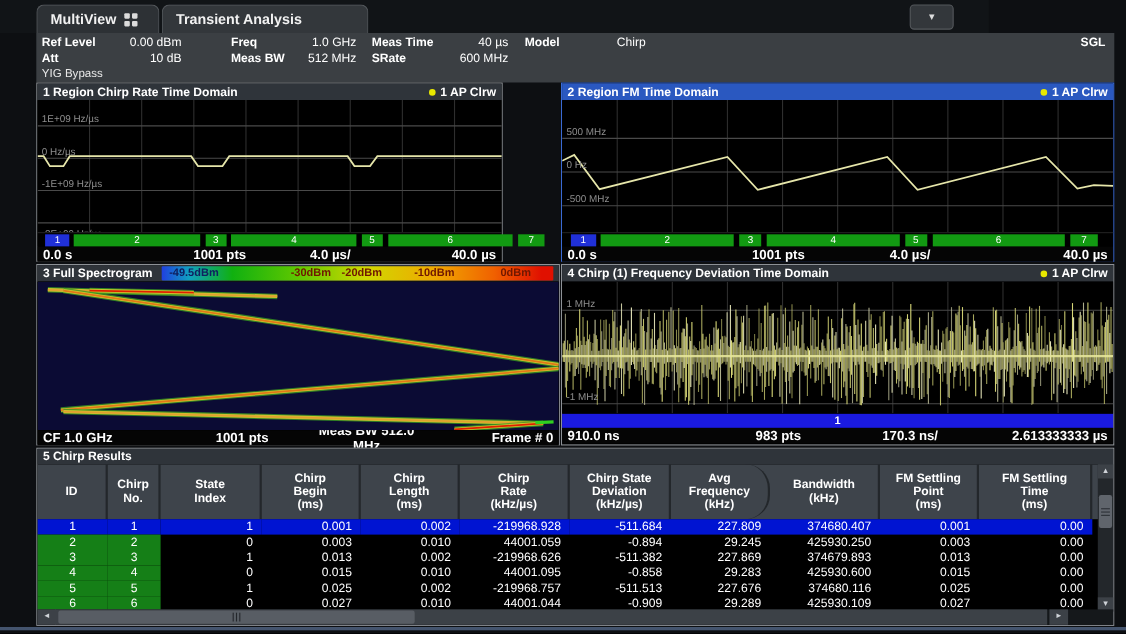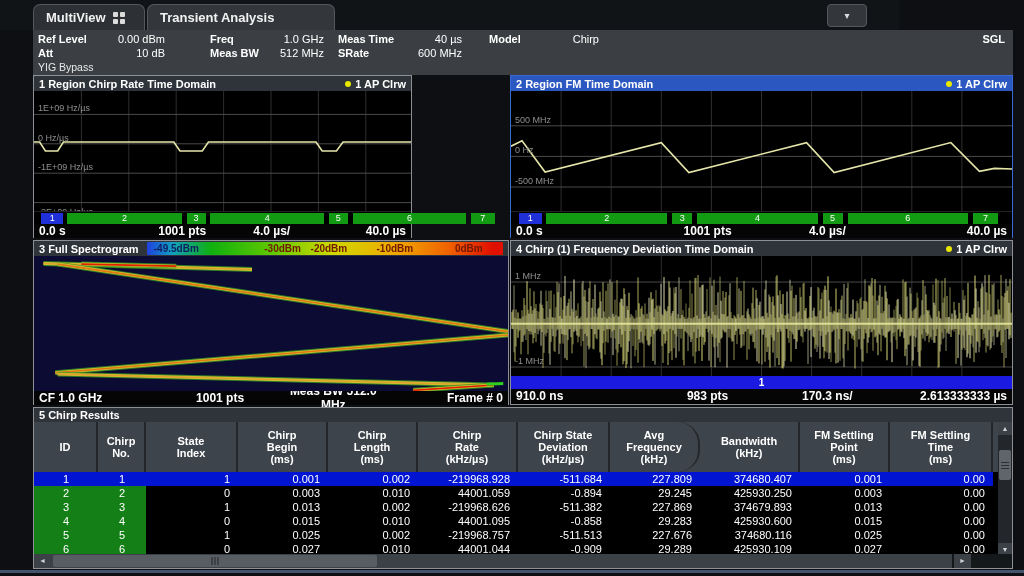--- a/index.html
+++ b/index.html
@@ -26,21 +26,21 @@
     color:#ddd; font-size:10px; text-align:center; line-height:21px;
   }
   
   .toolbar { position:absolute; left:33px; top:30px; width:980px; height:45px; background:#3b3f43; font-size:11px; }
   .tcol { position:absolute; top:3px; display:flex; flex-direction:column; gap:1px; }
   .trow { display:flex; justify-content:space-between; gap:10px; line-height:13px; }
   .trow b { font-weight:bold; }
   .tc1 { left:5px;  width:127px; }
   .tc2 { left:177px; width:114px; }
   .tc3 { left:305px; width:124px; }
-  .tc4 { left:456px; width:110px; }
+  .tc4 { left:444px; width:110px; }
   .sgl { position:absolute; right:8px; top:3px; font-weight:bold; }
   .yig { position:absolute; left:5px; top:31px; font-size:10.5px; color:#e8e8e8; }
   
   .panel { position:absolute; border:1px solid #8d9196; background:#000; }
   .panel.sel { border-color:#3a6ad4; }
   .ptitle {
     height:15px; background:#2f343a; display:flex; align-items:center;
     padding:0 5px; font-size:11px; font-weight:bold; white-space:nowrap;
   }
   .panel.sel .ptitle { background:#2a58c0; }
@@ -154,21 +154,21 @@
     <div class="tcol tc4">
       <div class="trow">
           <b>Model</b>
           <span>Chirp</span>
         </div>
     </div>
     <div class="sgl">SGL</div>
     <div class="yig">YIG Bypass</div>
   </div>
 
-  <div class="panel" style="left:33px; top:75px; width:379px; height:163px;">
+  <div class="panel" style="left:33px; top:75px; width:424px; height:163px;">
     <div class="ptitle">
       <span>1 Region Chirp Rate Time Domain</span>
         <span class="sp"></span>
       <span class="trlab">
           <span class="dot"></span>
           <span>1 AP Clrw</span>
         </span>
     </div>
     <div class="plot" id="plot1" style="height:120px;"><svg width="474" height="120">
           <line x1="47.4" y1="0" x2="47.4" y2="120" stroke="#2e2e2e" stroke-width="1"></line>

